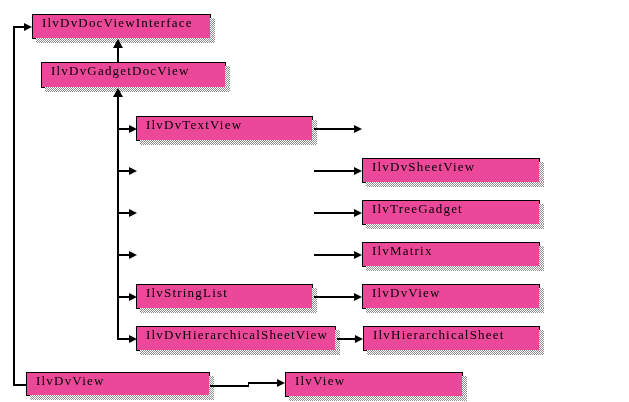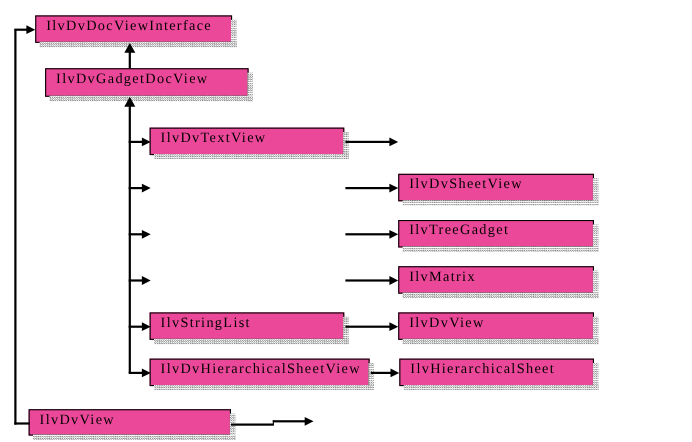--- a/index.html
+++ b/index.html
@@ -68,20 +68,23 @@
   <div class="node" style="left:362px;top:284px;width:178px;height:25px">
     <span>IlvDvView</span>
   </div>
   <div class="node" style="left:363px;top:326px;width:177px;height:25px">
     <span>IlvHierarchicalSheet</span>
   </div>
 
   <div class="node" style="left:26px;top:372px;width:184px;height:24px">
     <span>IlvDvView</span>
   </div>
+  <div class="node" style="left:285px;top:372px;width:178px;height:25px">
+    <span>IlvView</span>
+  </div>
 
   <div class="vline" style="left:117px;top:47px;height:15px"></div>
   <div class="arr-up" style="left:113px;top:39px"></div>
 
   <div class="arr-up" style="left:113px;top:88px"></div>
   <div class="vline" style="left:117px;top:96px;height:243px"></div>
 
   <div class="hline" style="left:117px;top:128px;width:13px"></div>
   <div class="arr-r" style="left:129px;top:125px"></div>
   <div class="hline" style="left:117px;top:170px;width:13px"></div>

